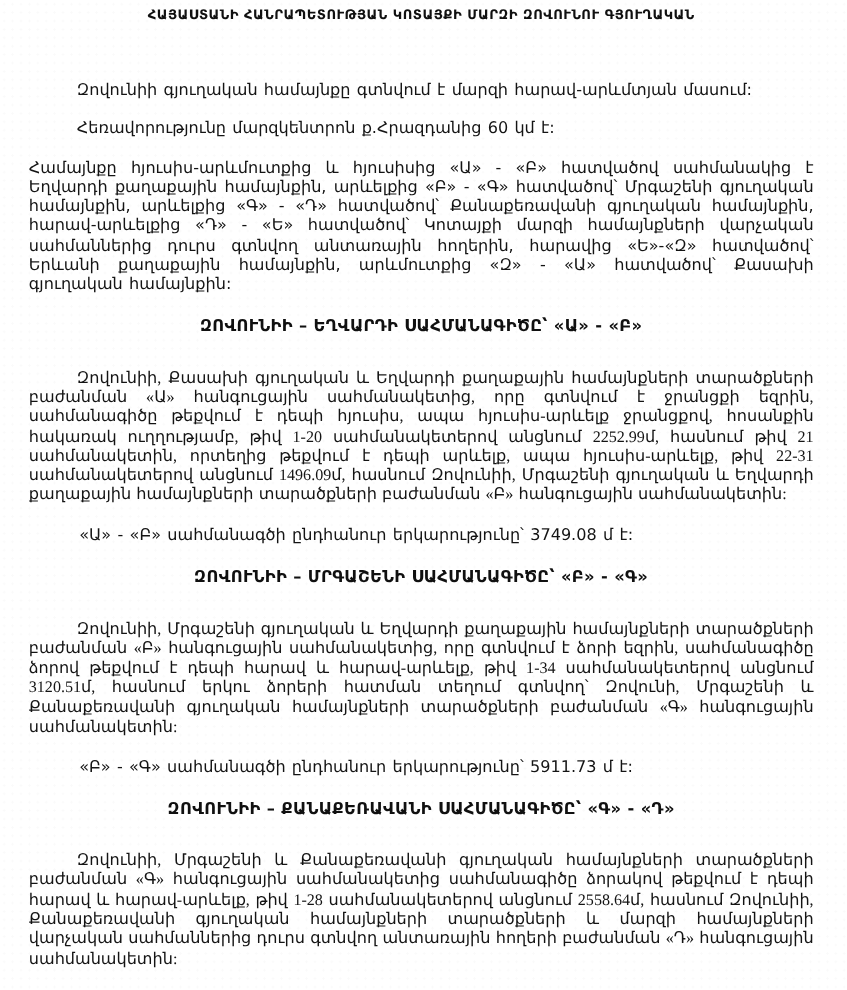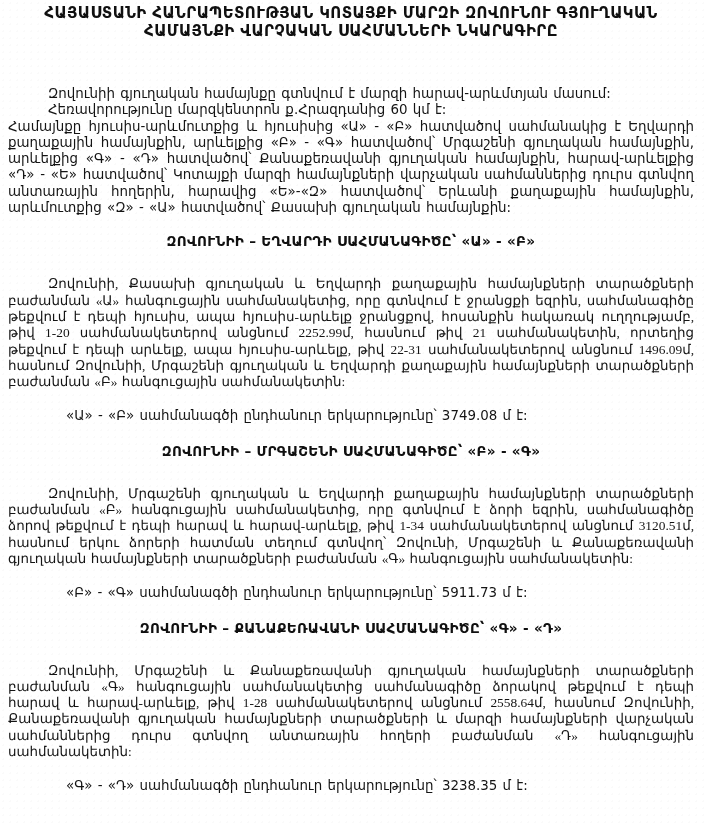--- a/index.html
+++ b/index.html
@@ -21,31 +21,31 @@
     padding: 4px 12px 6px 8px;
     background: #ffffff;
     
     background-image:
       radial-gradient(rgba(0,0,0,0.018) 1px, transparent 1px);
     background-size: 7px 7px;
   }
   .doc-title {
     text-align: center;
     font-weight: bold;
-    font-size: 15px;
+    font-size: 11px;
     line-height: 18px;
     letter-spacing: 0.4px;
     margin: 0 0 0 0;
     color: #101010;
   }
   .intro-block {
     margin-top: 46px;
   }
   p {
-    margin: 0;
+    margin: 16px;
     font-size: 13.4px;
     line-height: 16.3px;
     word-spacing: 1px;
   }
   .line-indent {
     text-indent: 40px;
   }
   .body-par {
     text-align: justify;
   }
@@ -69,21 +69,20 @@
     margin: 18px;
   }
 </style>
 </head>
 <body>
 
 <div class="doc-page">
 
   <div class="doc-title">
     <div>ՀԱՅԱՍՏԱՆԻ ՀԱՆՐԱՊԵՏՈՒԹՅԱՆ ԿՈՏԱՅՔԻ ՄԱՐԶԻ ԶՈՎՈՒՆՈՒ ԳՅՈՒՂԱԿԱՆ</div>
-    <div>ՀԱՄԱՅՆՔԻ  ՎԱՐՉԱԿԱՆ  ՍԱՀՄԱՆՆԵՐԻ  ՆԿԱՐԱԳԻՐԸ</div>
   </div>
 
   <div class="intro-block">
     <p class="line-indent">Զովունիի գյուղական համայնքը գտնվում է մարզի հարավ-արևմտյան մասում:</p>
     <p class="line-indent">Հեռավորությունը մարզկենտրոն ք.Հրազդանից 60 կմ է:</p>
     <p class="body-par">Համայնքը հյուսիս-արևմուտքից և հյուսիսից «Ա» - «Բ» հատվածով սահմանակից է Եղվարդի քաղաքային համայնքին, արևելքից «Բ» - «Գ» հատվածով՝ Մրգաշենի գյուղական համայնքին, արևելքից «Գ» - «Դ» հատվածով՝ Քանաքեռավանի գյուղական համայնքին, հարավ-արևելքից «Դ» - «Ե» հատվածով՝ Կոտայքի մարզի համայնքների վարչական սահմաններից դուրս գտնվող անտառային հողերին, հարավից «Ե»-«Զ» հատվածով՝ Երևանի քաղաքային համայնքին, արևմուտքից «Զ» - «Ա» հատվածով՝ Քասախի գյուղական համայնքին:</p>
   </div>
 
   <div>
     <h3 class="section-heading first">ԶՈՎՈՒՆԻԻ  – ԵՂՎԱՐԴԻ  ՍԱՀՄԱՆԱԳԻԾԸ՝  «Ա» - «Բ»</h3>

